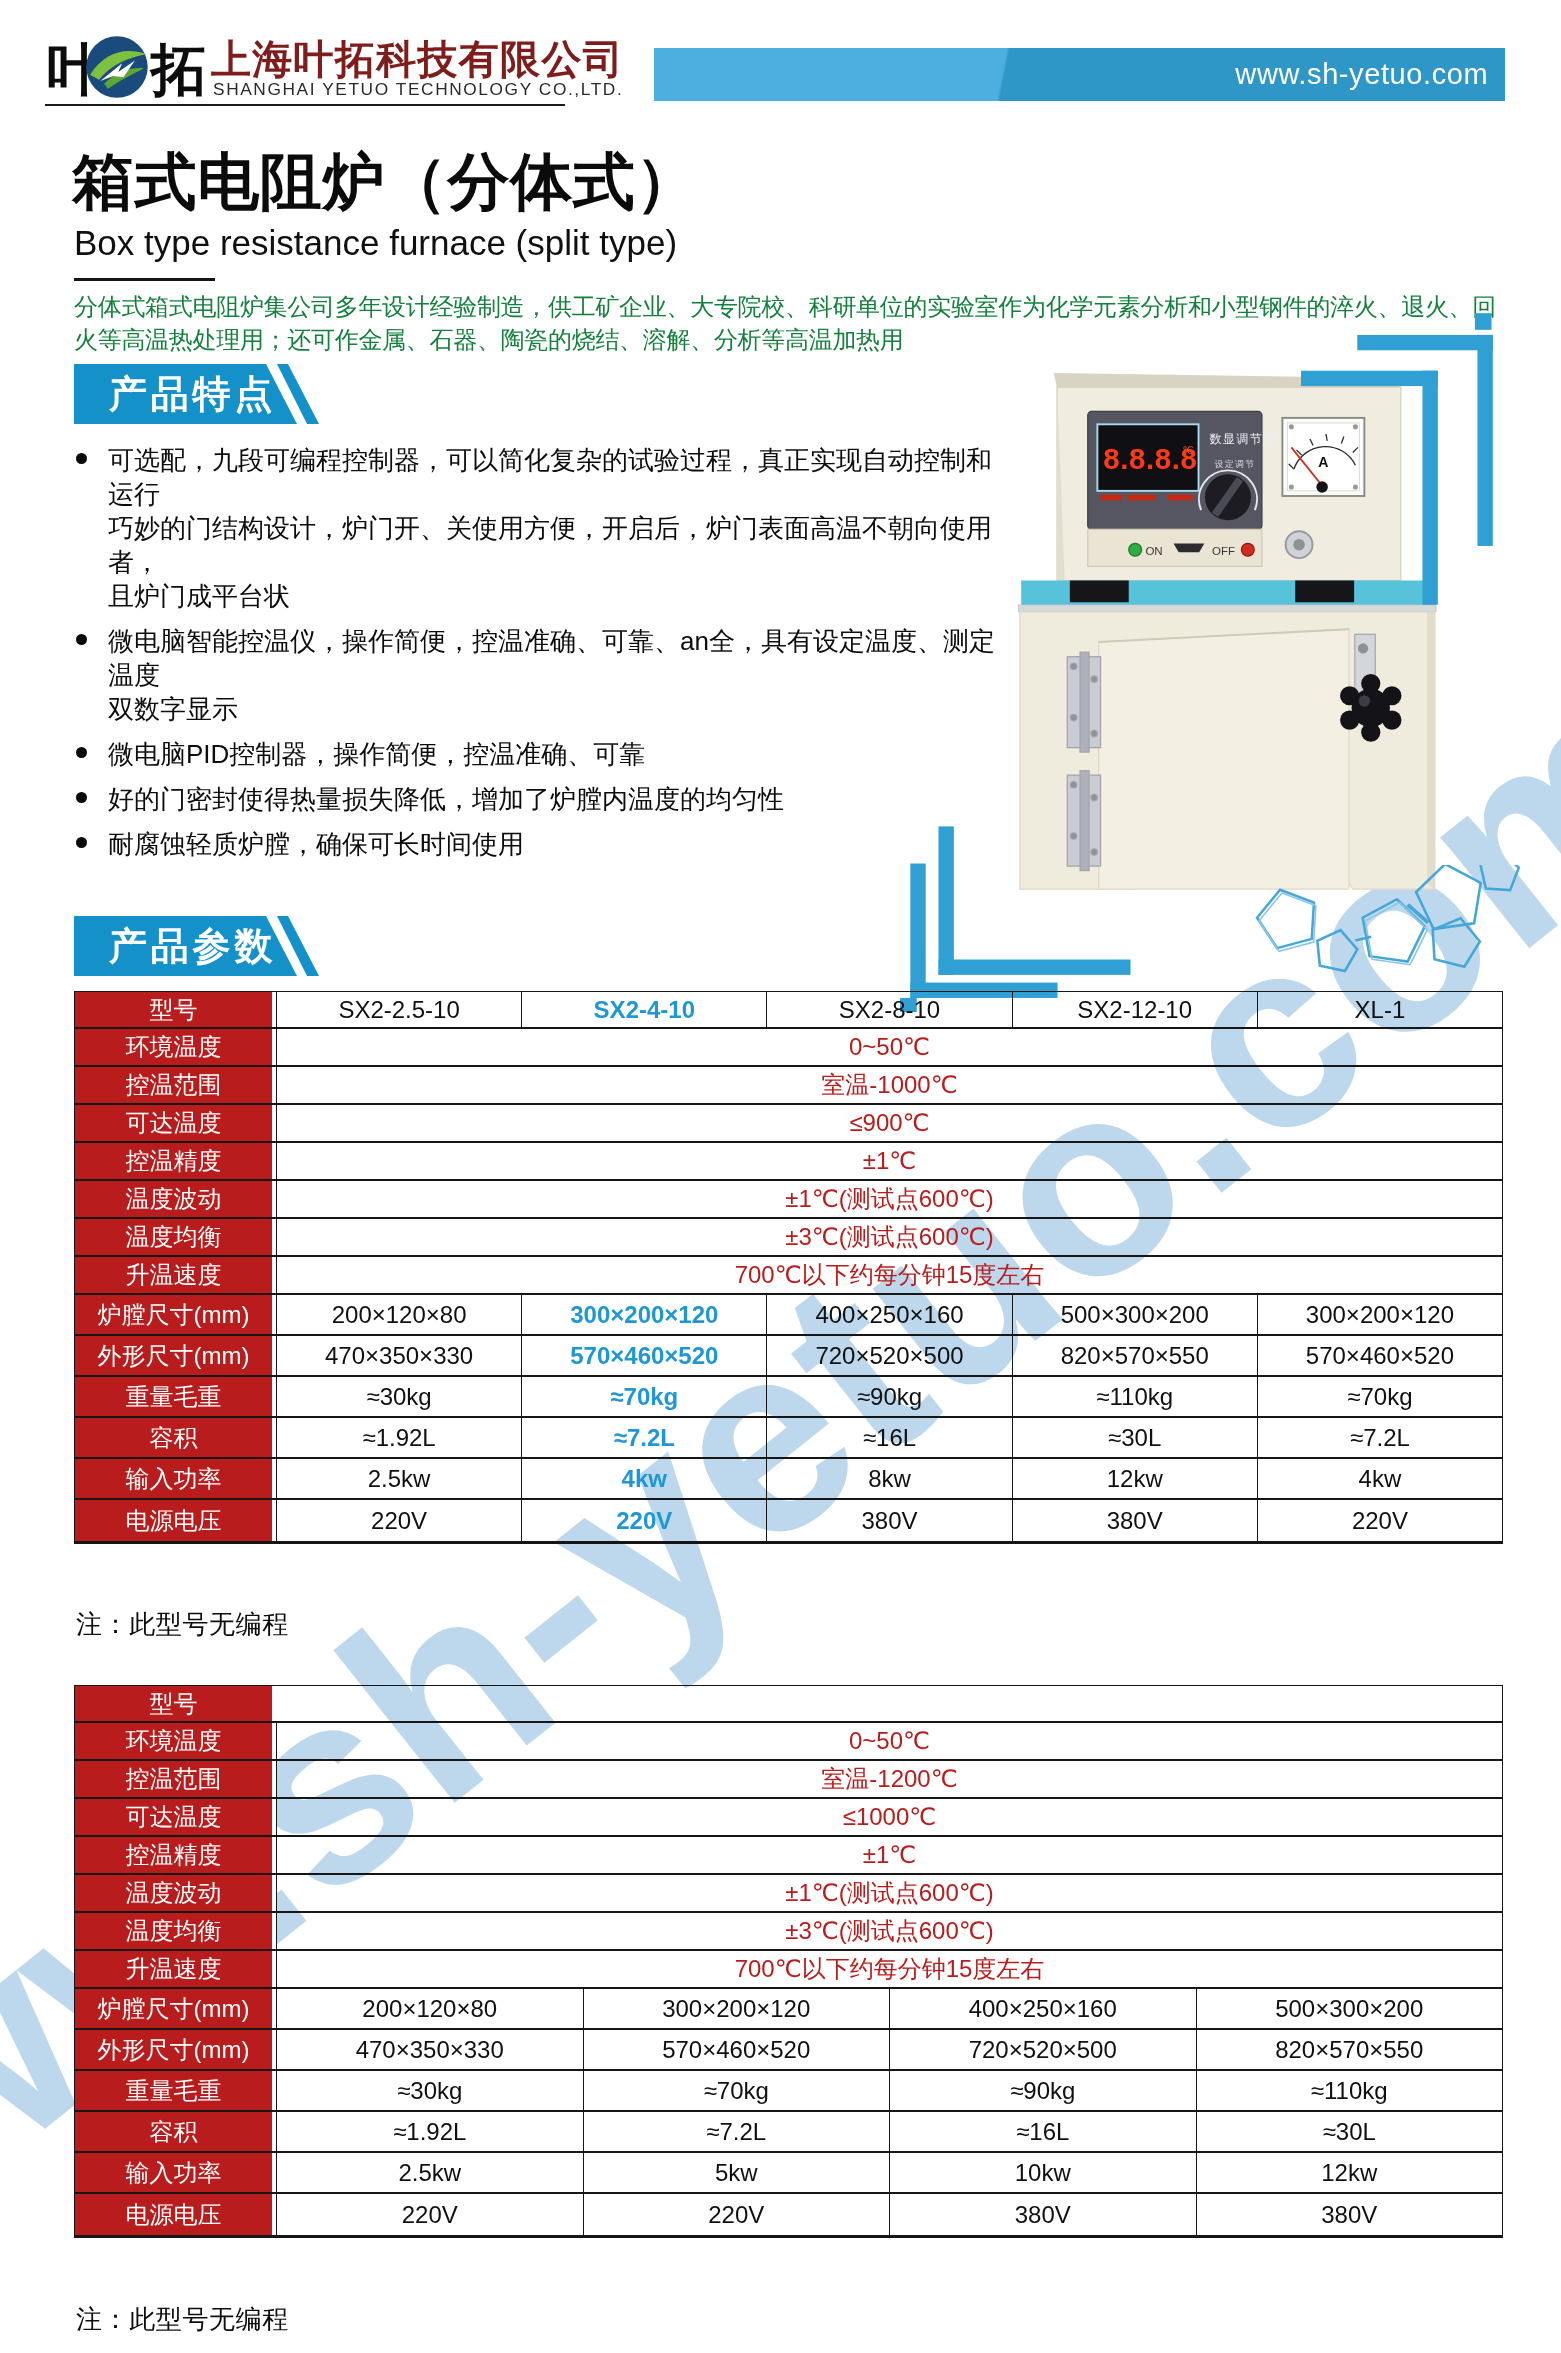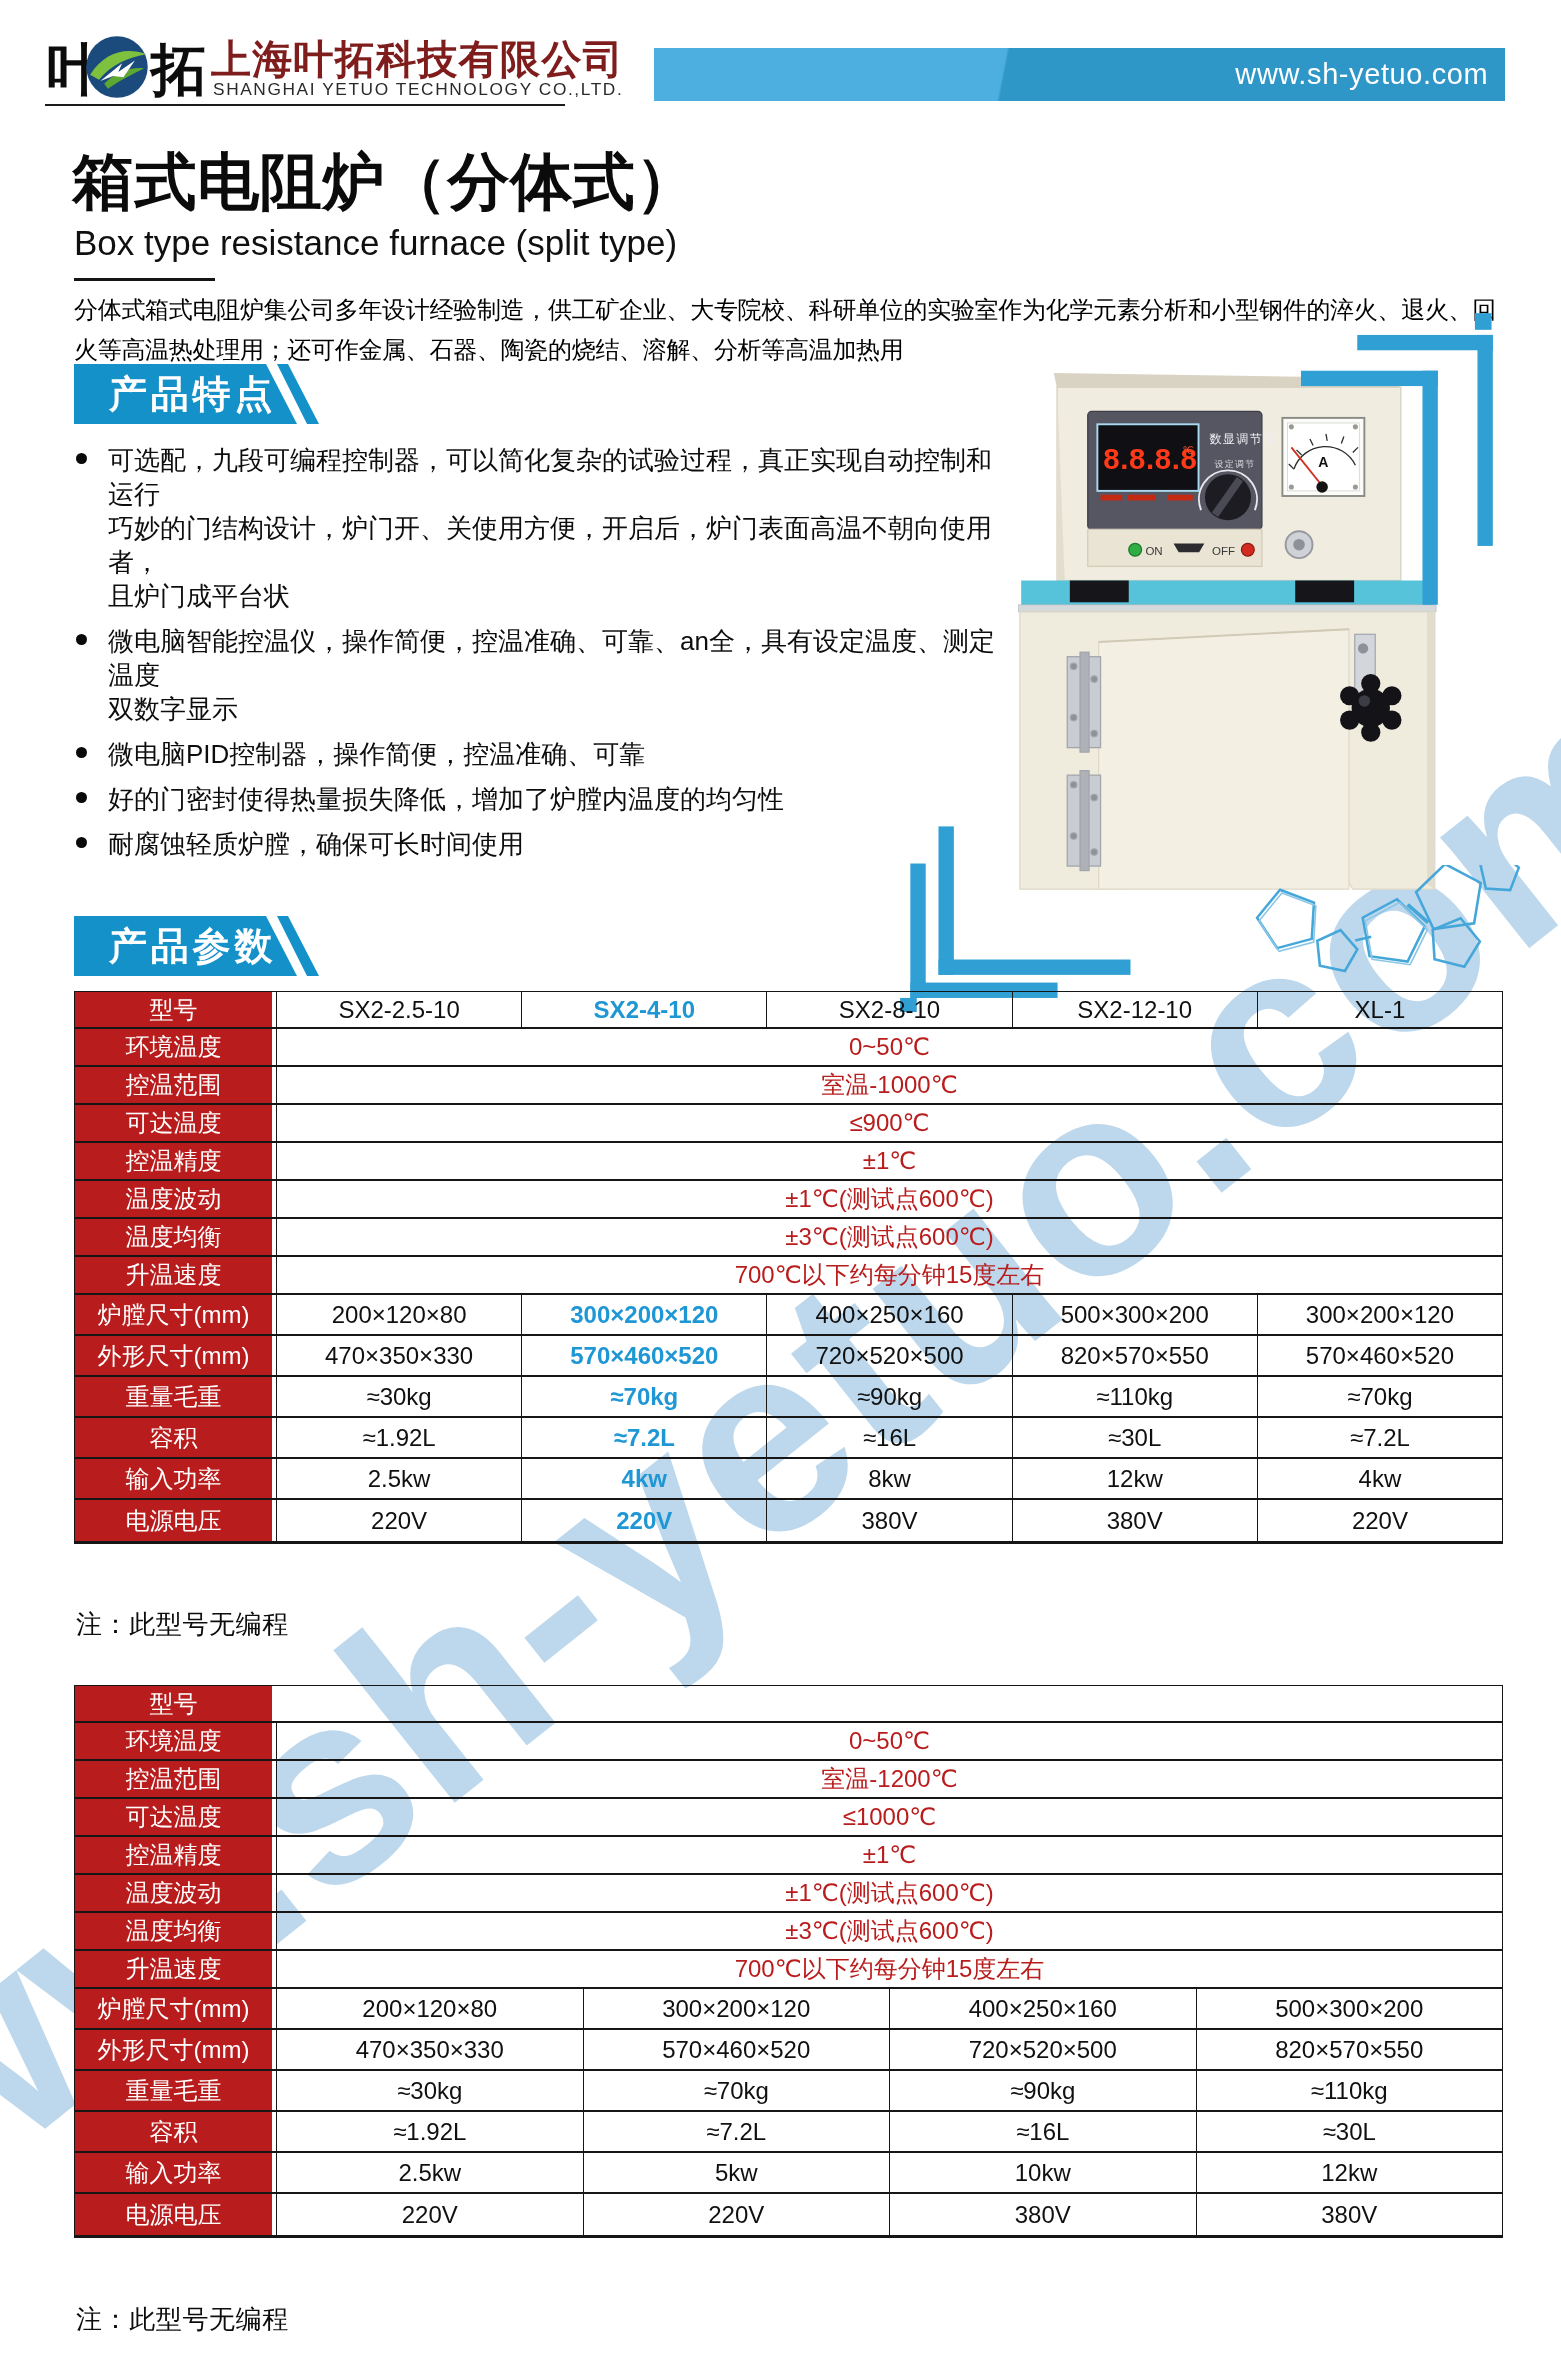--- a/index.html
+++ b/index.html
@@ -31,21 +31,21 @@
   #site-band { left:654px; top:48px; width:851px; height:53px;
     background:linear-gradient(101deg,#4daee0 0 41%,#2e97c8 41.3%);
     display:flex; align-items:center; justify-content:flex-end; padding-right:16.7px; }
   #site-band .site { color:#ffffff; font-size:29px; font-weight:500; letter-spacing:0.6px; }
 
   
   #page-title { left:72px; top:140px; font-size:62px; font-weight:900; color:#0b0b0b; letter-spacing:0.6px; }
   #page-subtitle { left:74px; top:223px; font-size:35px; font-weight:500; color:#101010; }
   #title-underline { left:74px; top:278px; width:141px; height:2.6px; background:#141414; }
 
-  #description { left:74px; top:290px; width:1443px; font-size:24px; line-height:40px; color:#000000; letter-spacing:-0.3px; }
+  #description { left:74px; top:290px; width:1443px; font-size:24px; line-height:33px; color:#15803d; letter-spacing:-0.3px; }
 
   
   .badge { width:256px; height:60px; color:#fff; }
   .badge .body { position:absolute; left:0; top:0; width:256px; height:60px; background:#1591c9;
     clip-path:polygon(0 0, 192px 0, 223px 60px, 0 60px); }
   .badge .stripe { position:absolute; left:0; top:0; width:256px; height:60px; background:#1591c9;
     clip-path:polygon(203px 0, 214px 0, 245px 60px, 233px 60px); }
   .badge .txt { position:absolute; left:35px; top:0; height:60px; display:flex; align-items:center;
     font-size:38px; font-weight:800; letter-spacing:3.8px; }
   #features-badge { left:74px; top:364px; }

